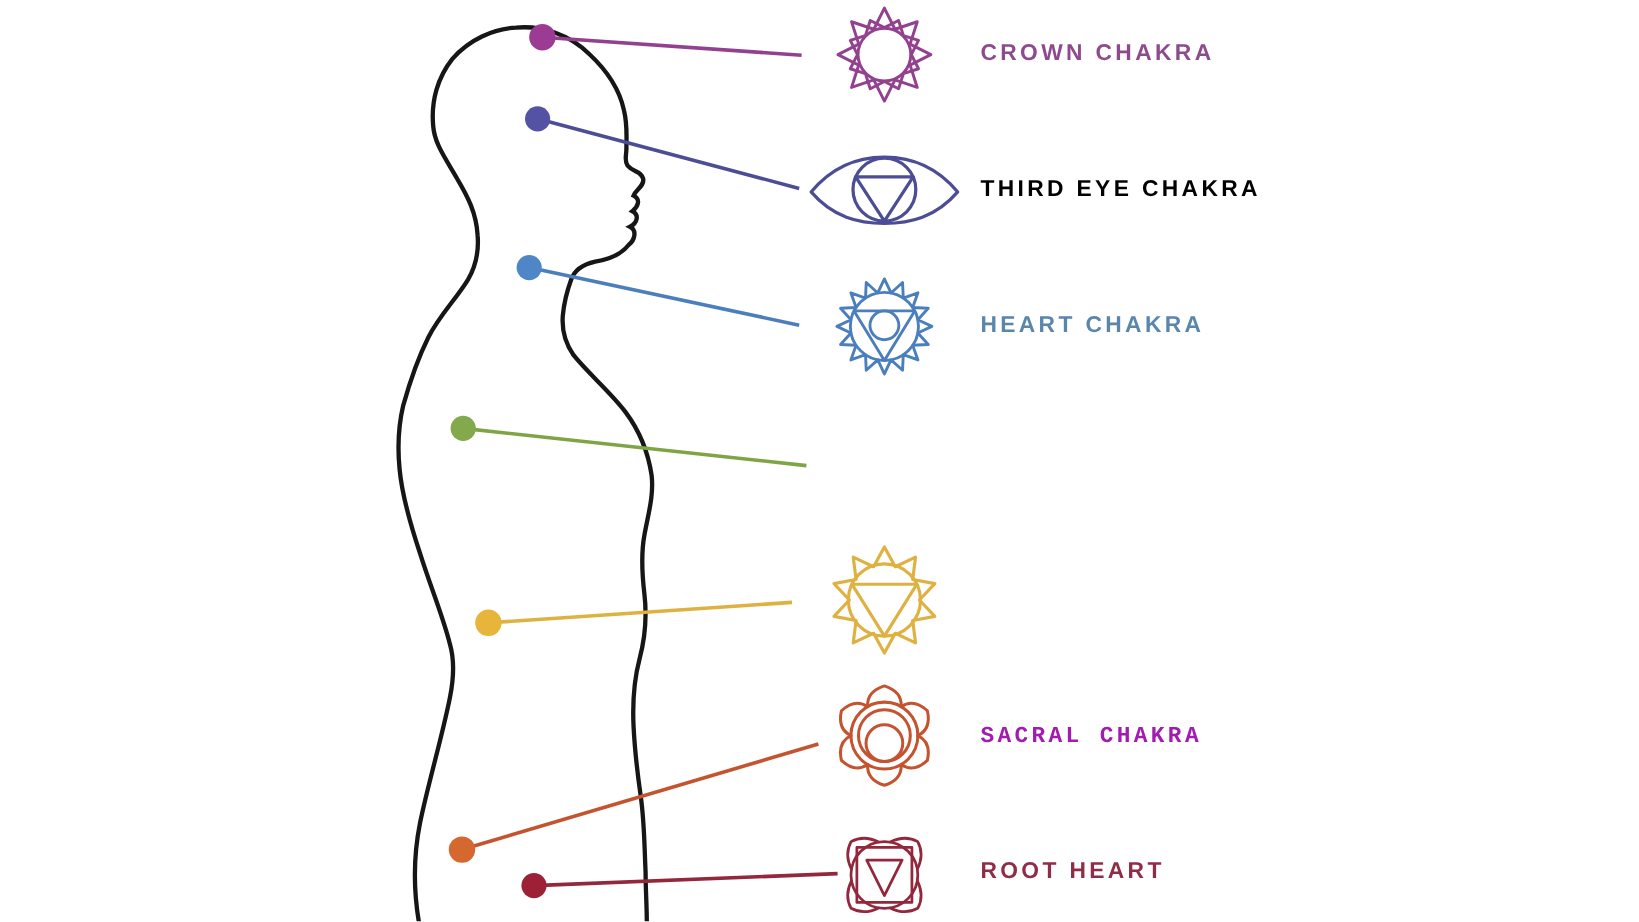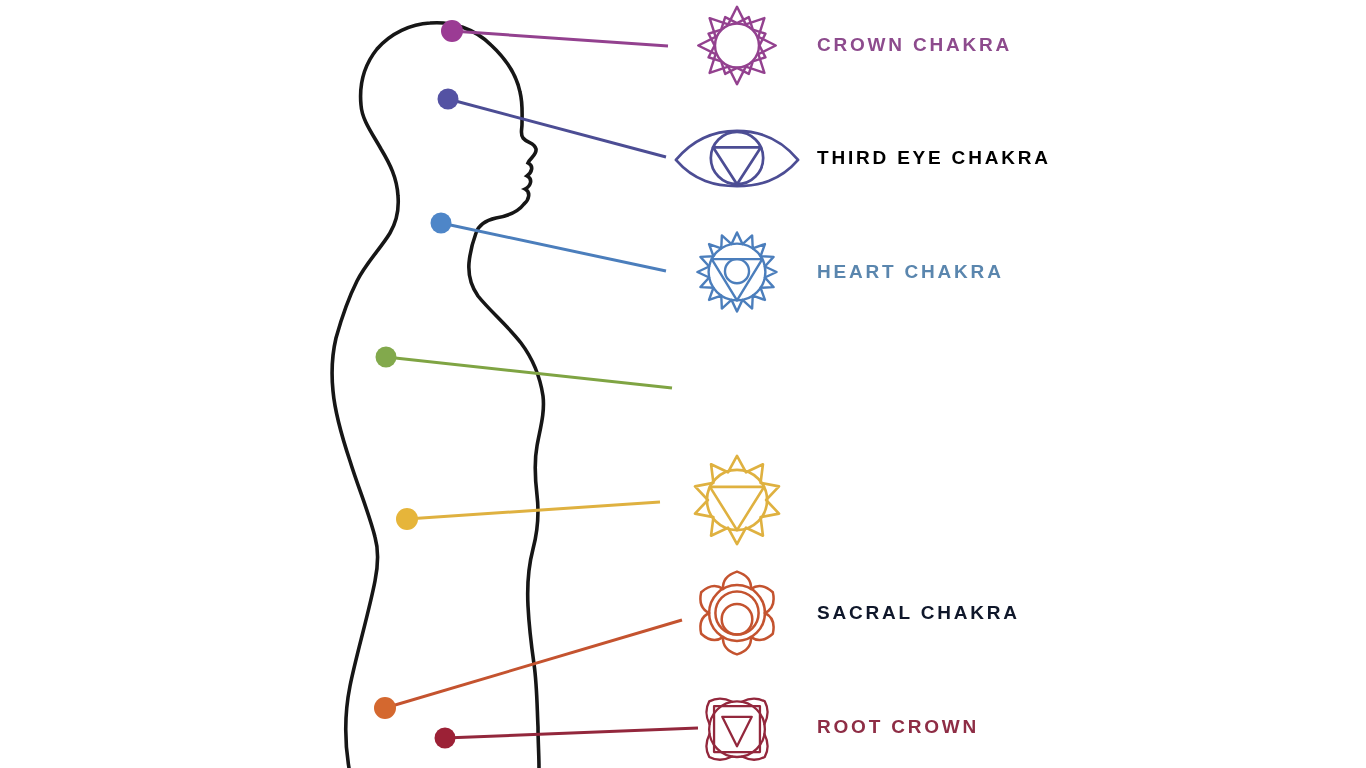--- a/index.html
+++ b/index.html
@@ -136,31 +136,31 @@
         <path d="M65.5 23.2 Q77.1 15.3 89.8 27 Q93.6 43.9 81 50"></path>
         <path d="M81 50 Q93.6 56.1 89.8 73 Q77.1 84.7 65.5 76.8"></path>
         <path d="M65.5 76.8 Q66.5 90.8 50 96 Q33.5 90.8 34.5 76.8"></path>
         <path d="M34.5 76.8 Q22.9 84.7 10.2 73 Q6.4 56.1 19 50"></path>
         <path d="M19 50 Q6.4 43.9 10.2 27 Q22.9 15.3 34.5 23.2"></path>
         <circle cx="50" cy="50" r="31"></circle>
         <circle cx="50" cy="50" r="24"></circle>
         <circle cx="50" cy="57" r="17"></circle>
       </svg>
     </div>
-    <div class="label" style="color: #0f172a;">SACRAL CHAKRA</div>
+    <div class="label" style="color: #a21caf; font-family: Liberation Mono, monospace;">SACRAL CHAKRA</div>
   </div>
 
   <div class="row" style="top:685px">
     <div class="sym">
       <svg class="icon" width="82" height="77" viewBox="0 0 100 94" color="#93273c">
         <path d="M55.9 15.5 Q70.9 8.0 83.9 15.1 Q91.0 28.1 83.5 43.1"></path>
         <path d="M83.5 54.9 Q91.0 69.9 83.9 82.9 Q70.9 90.0 55.9 82.5"></path>
         <path d="M44.1 82.5 Q29.1 90.0 16.1 82.9 Q9.0 69.9 16.5 54.9"></path>
         <path d="M16.5 43.1 Q9.0 28.1 16.1 15.1 Q29.1 8.0 44.1 15.5"></path>
         <circle cx="50" cy="49" r="34"></circle>
         <rect x="22" y="21" width="56" height="56"></rect>
         <polygon points="32,34 68,34 50,70"></polygon>
       </svg>
     </div>
-    <div class="label" style="color: rgb(142, 45, 69);">ROOT CROWN</div>
+    <div class="label" style="color: rgb(142, 45, 69);">ROOT HEART</div>
   </div>
 
 </div>
 
 </body></html>

